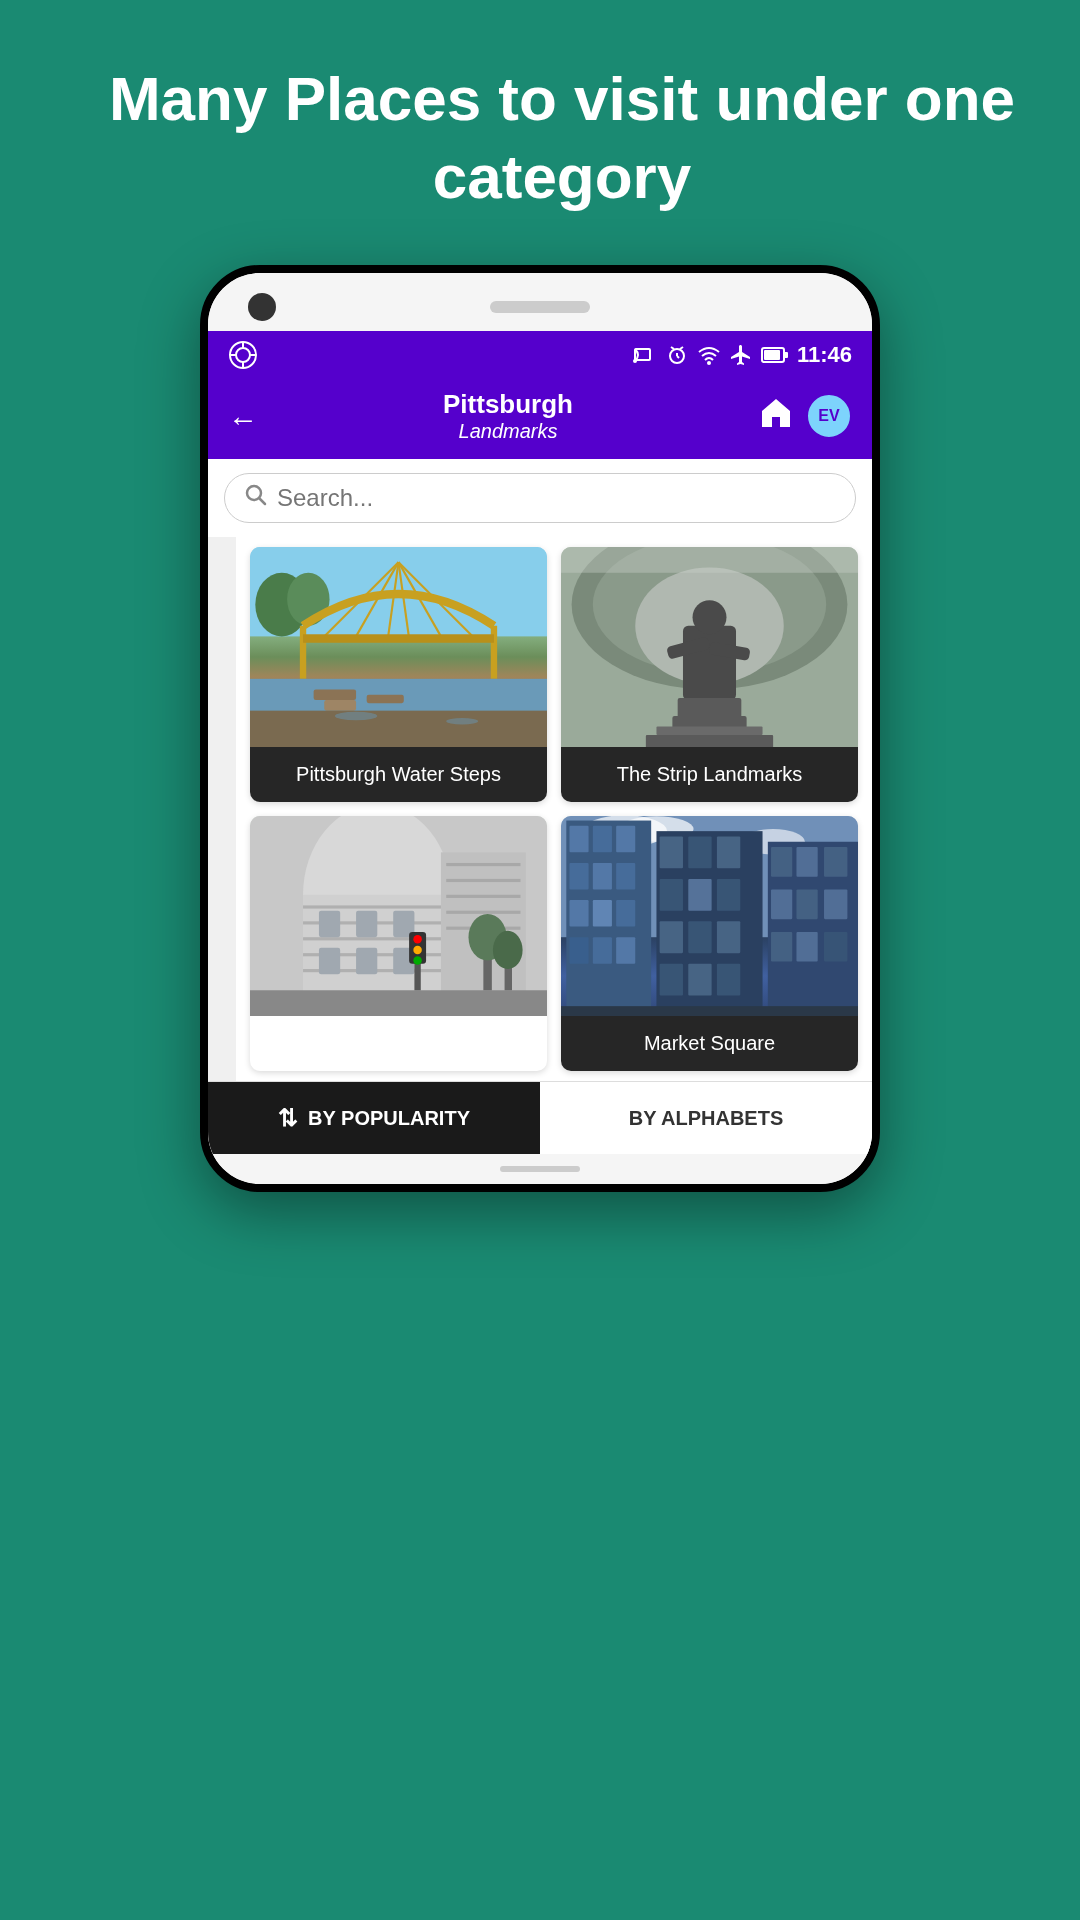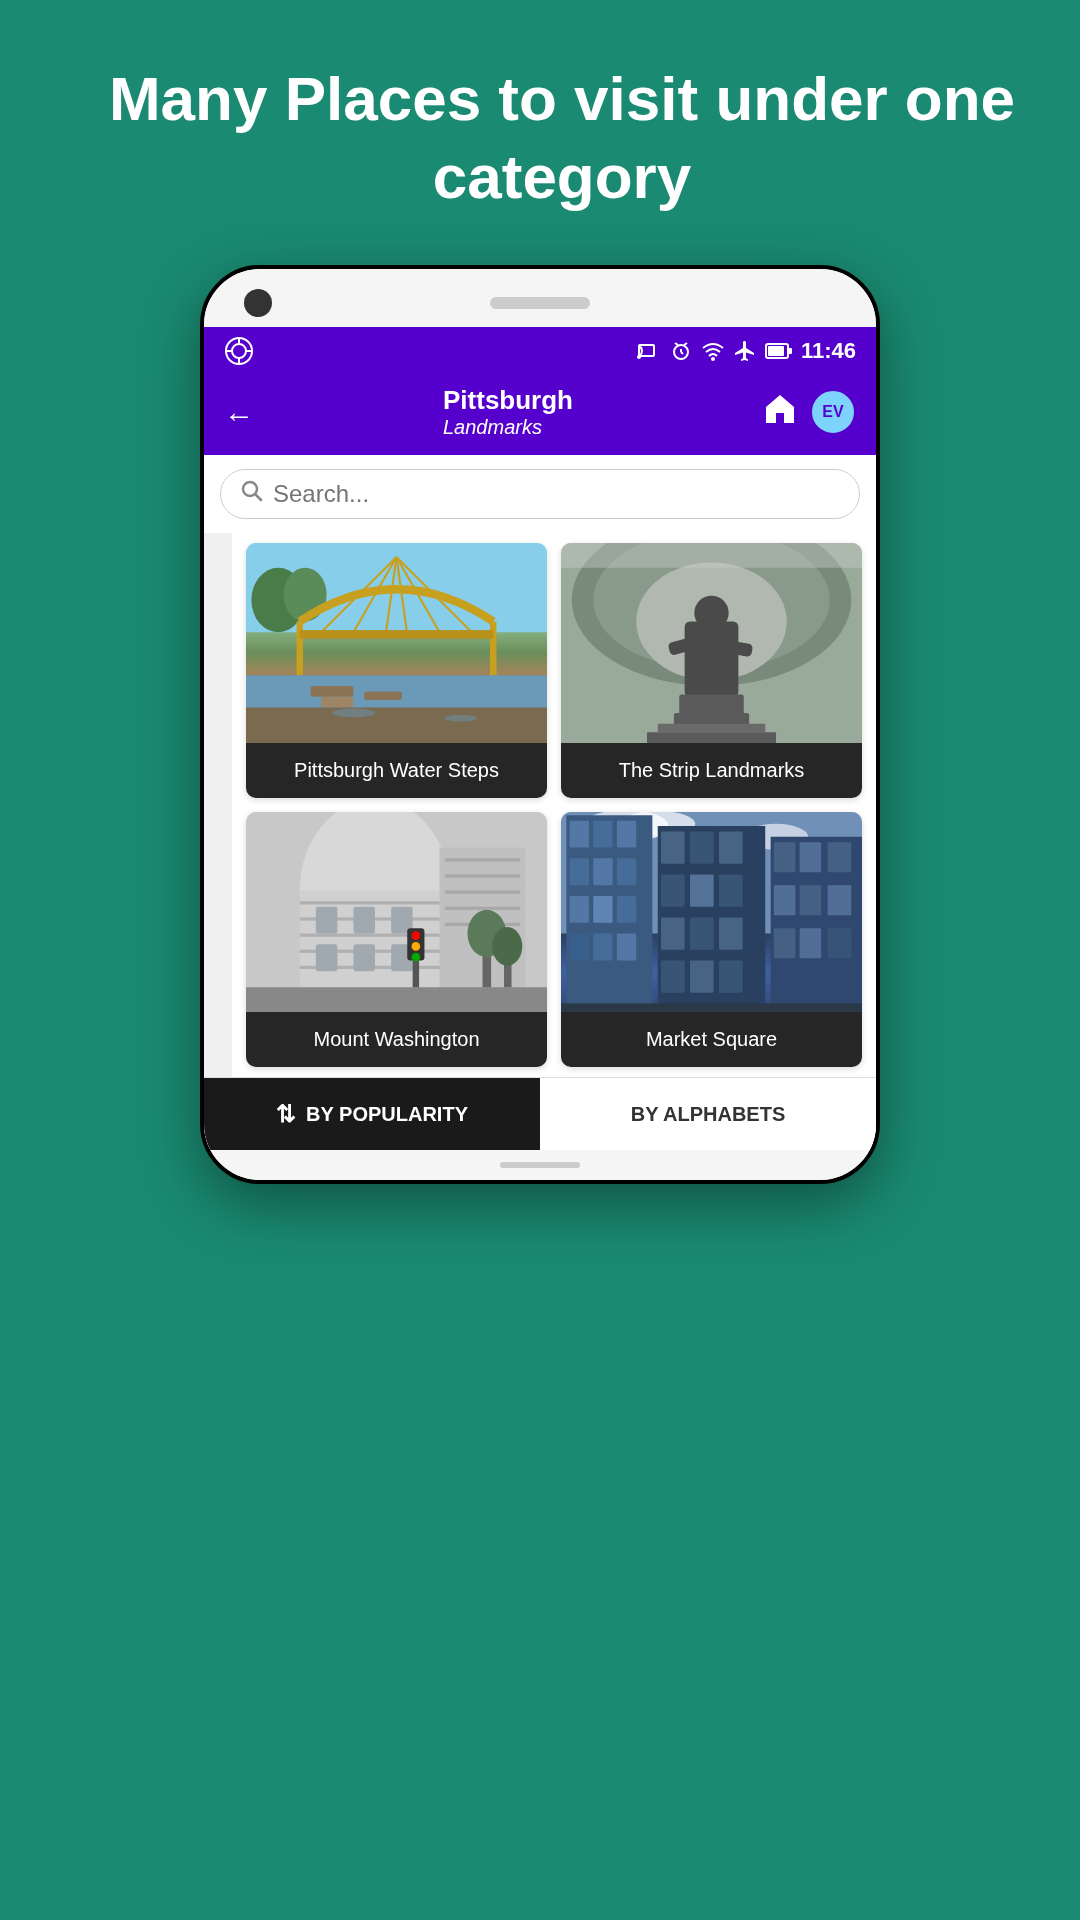--- a/index.html
+++ b/index.html
@@ -20,21 +20,21 @@
       font-size: 62px;
       font-weight: bold;
       padding: 60px 36px 50px 80px;
       line-height: 1.25;
     }
 
     .phone-shell {
       width: 680px;
       background: #f0f0f0;
       border-radius: 60px;
-      border: 4px solid #000000;
+      border: 8px solid #000000;
       box-shadow: 0 20px 60px rgba(0,0,0,0.4);
       overflow: hidden;
       flex-shrink: 0;
     }
 
     .phone-top {
       background: #f5f5f5;
       display: flex;
       align-items: center;
       justify-content: space-between;
@@ -87,21 +87,21 @@
     
     .app-bar {
       background: #5500cc;
       display: flex;
       align-items: center;
       justify-content: space-between;
       padding: 10px 20px 16px 20px;
     }
 
     .app-bar-center {
-      text-align: left;
+      text-align: center;
       color: white;
     }
 
     .app-bar-title {
       font-size: 26px;
       font-weight: bold;
     }
 
     .app-bar-subtitle {
       font-size: 20px;
@@ -465,21 +465,20 @@
           <circle cx="158" cy="122" r="4" fill="#ff0000"></circle>
           <circle cx="158" cy="132" r="4" fill="#ffaa00"></circle>
           <circle cx="158" cy="142" r="4" fill="#00aa00"></circle>
 
           <rect x="220" y="130" width="8" height="40" fill="#666"></rect>
           <ellipse cx="224" cy="120" rx="18" ry="22" fill="#5a7a5a"></ellipse>
           <rect x="240" y="140" width="7" height="30" fill="#666"></rect>
           <ellipse cx="243" cy="132" rx="14" ry="18" fill="#4a6a4a"></ellipse>
         </svg>
       </div>
-      <div class="card-label">Mount Washington</div>
     </div>
 
     <div class="card">
       <div class="market-scene">
         <svg width="100%" height="100%" viewBox="0 0 280 200" preserveAspectRatio="xMidYMid slice">
 
           <rect x="0" y="0" width="280" height="120" fill="#7090b8"></rect>
           <ellipse cx="60" cy="20" rx="40" ry="15" fill="rgba(255,255,255,0.7)"></ellipse>
           <ellipse cx="90" cy="18" rx="35" ry="12" fill="rgba(255,255,255,0.7)"></ellipse>
           <ellipse cx="200" cy="30" rx="30" ry="12" fill="rgba(255,255,255,0.6)"></ellipse>

